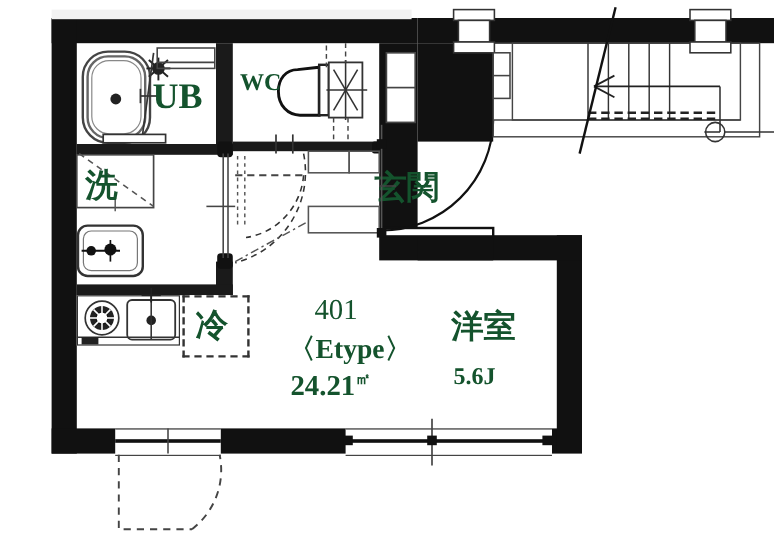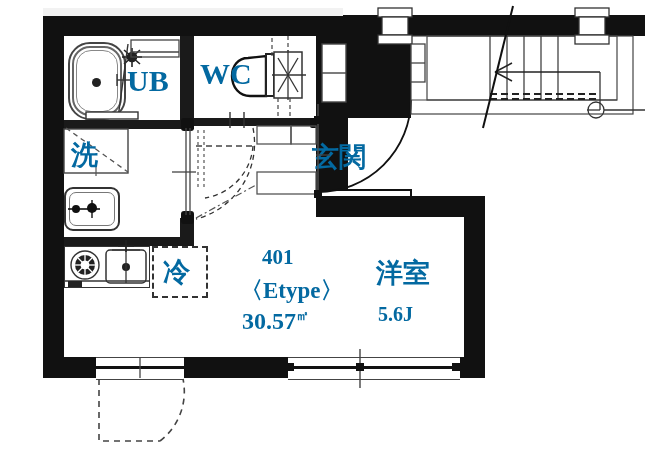--- a/index.html
+++ b/index.html
@@ -4,26 +4,26 @@
 <style>
   html,body{margin:0;padding:0;background:#ffffff;}
   body{font-family:"Liberation Serif", serif;}
   #stage{position:relative;width:645px;height:453px;background:#ffffff;overflow:hidden;}
 
   
   .wall{position:absolute;background:#111111;}
   .thinwall{position:absolute;background:#1a1a1a;}
 
   
-  .lbl{position:absolute;color:#0369a1;white-space:nowrap;line-height:1;
+  .lbl{position:absolute;color:#14532d;white-space:nowrap;line-height:1;
        font-family:"Liberation Serif", serif;}
   .lbl-ub{font-size:30px;font-weight:700;letter-spacing:0px;}
-  .lbl-wc{font-size:30px;font-weight:700;}
+  .lbl-wc{font-size:20px;font-weight:700;}
   .lbl-cjk{font-size:27px;font-weight:700;font-family:"DejaVu Sans", sans-serif;}
-  .lbl-room-no{font-size:21px;font-weight:700;text-align:right;}
+  .lbl-room-no{font-size:24px;font-weight:400;text-align:right;}
   .lbl-type{font-size:23px;font-weight:700;}
   .lbl-area{font-size:24px;font-weight:700;}
   .lbl-yoshitsu{font-size:27px;font-weight:700;font-family:Liberation Mono, monospace;}
   .lbl-j{font-size:20px;font-weight:700;}
 
   .sup{font-size:13px;vertical-align:super;}
 
   
   .fx{position:absolute;box-sizing:border-box;}
   .tub-out{border:2px solid #444;border-radius:22px;background:#fff;}
@@ -235,21 +235,21 @@
     </g>
 
     <g stroke="#555" stroke-width="1.2" stroke-dasharray="7 3 2 3">
       <line x1="196" y1="218" x2="256" y2="185"></line>
     </g>
   </svg>
 
   <div class="lbl lbl-room-no" style="left:262px;top:247px;">401</div>
   <div class="lbl lbl-type" style="left:240px;top:279px;">〈Etype〉</div>
   <div class="lbl lbl-area" style="left:242px;top:309px;">
-    <span>30.57</span><span class="sup">㎡</span>
+    <span>24.21</span><span class="sup">㎡</span>
   </div>
 
   <div class="lbl lbl-yoshitsu" style="left:376px;top:262px;">洋室</div>
   <div class="lbl lbl-j" style="left:378px;top:304px;">5.6J</div>
 
   <div class="win" style="left:96px;top:357px;width:88px;height:21px;"></div>
   <div class="winbar" style="left:96px;top:366px;width:88px;height:3px;"></div>
   <svg width="645" height="453">
     <line x1="140" y1="357" x2="140" y2="378" stroke="#444" stroke-width="1.3"></line>
     <g stroke="#444" stroke-width="1.6" stroke-dasharray="6 5" fill="none">

